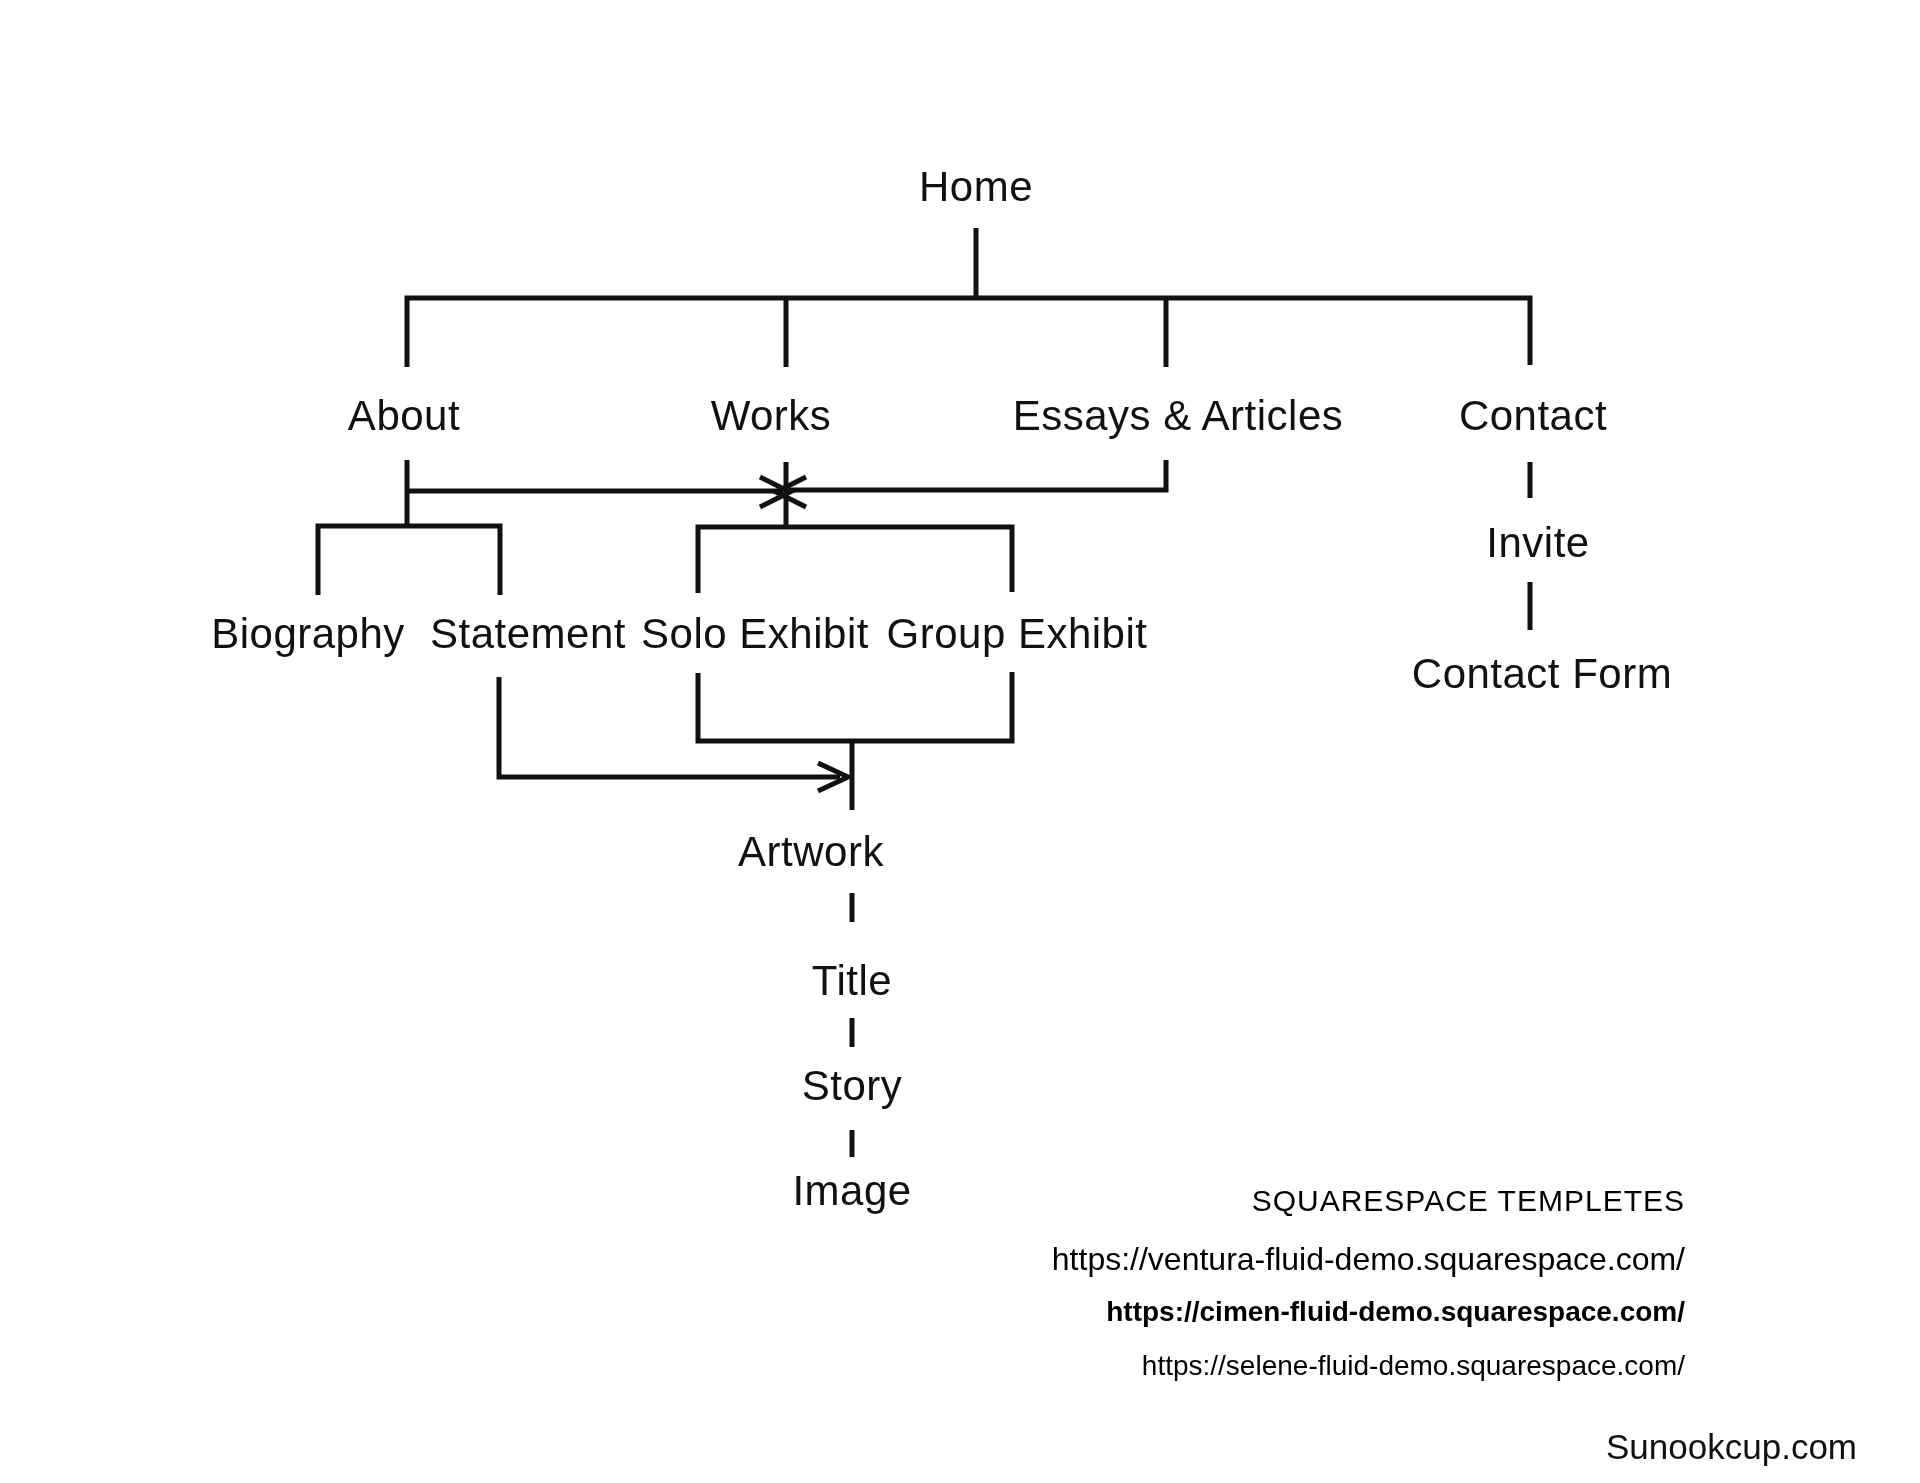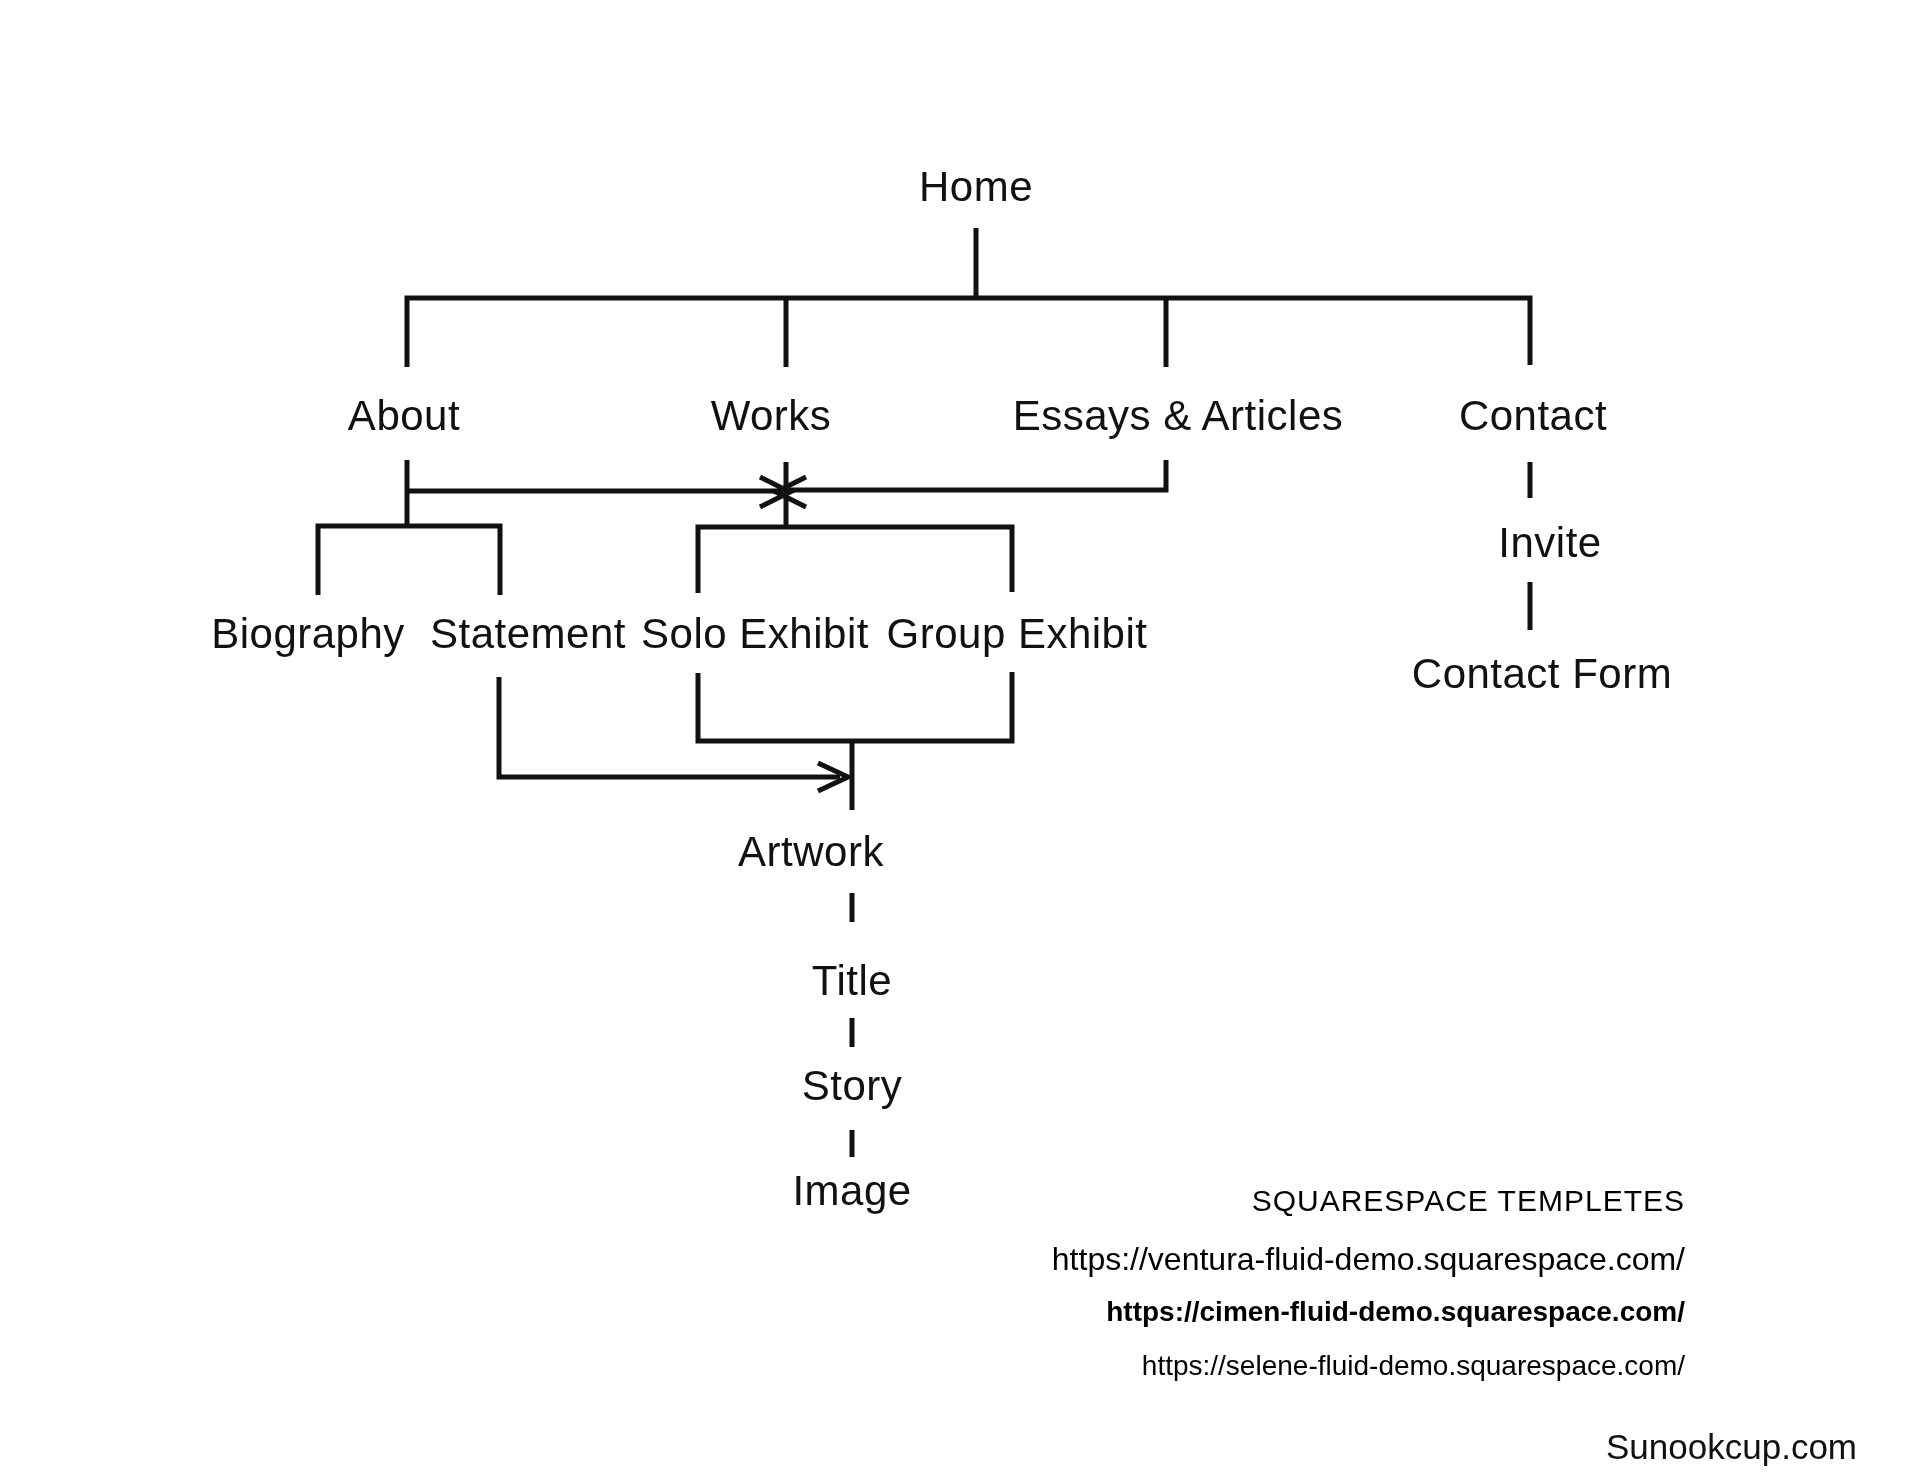--- a/index.html
+++ b/index.html
@@ -100,21 +100,21 @@
   <div class="node" style="left:404px;  top:416px;">About</div>
   <div class="node" style="left:771px;  top:416px;">Works</div>
   <div class="node" style="left:1178px; top:416px;">Essays &amp; Articles</div>
   <div class="node" style="left:1533px; top:416px;">Contact</div>
 
   <div class="node" style="left:308px;  top:634px;">Biography</div>
   <div class="node" style="left:528px;  top:634px;">Statement</div>
   <div class="node" style="left:755px;  top:634px;">Solo Exhibit</div>
   <div class="node" style="left:1017px; top:634px;">Group Exhibit</div>
 
-  <div class="node" style="left:1538px; top:543px;margin-left:12px;">Invite</div>
+  <div class="node" style="left:1538px; top:543px;">Invite</div>
   <div class="node" style="left:1542px; top:674px;">Contact Form</div>
 
   <div class="node" style="left:811px;  top:852px;">Artwork</div>
   <div class="node" style="left:852px;  top:981px;">Title</div>
   <div class="node" style="left:852px;  top:1086px;">Story</div>
   <div class="node" style="left:852px;  top:1191px;">Image</div>
 
   <div class="footer-line footer-heading">SQUARESPACE TEMPLETES</div>
   <div class="footer-line footer-url-1">https://ventura-fluid-demo.squarespace.com/</div>
   <div class="footer-line footer-url-2">https://cimen-fluid-demo.squarespace.com/</div>

